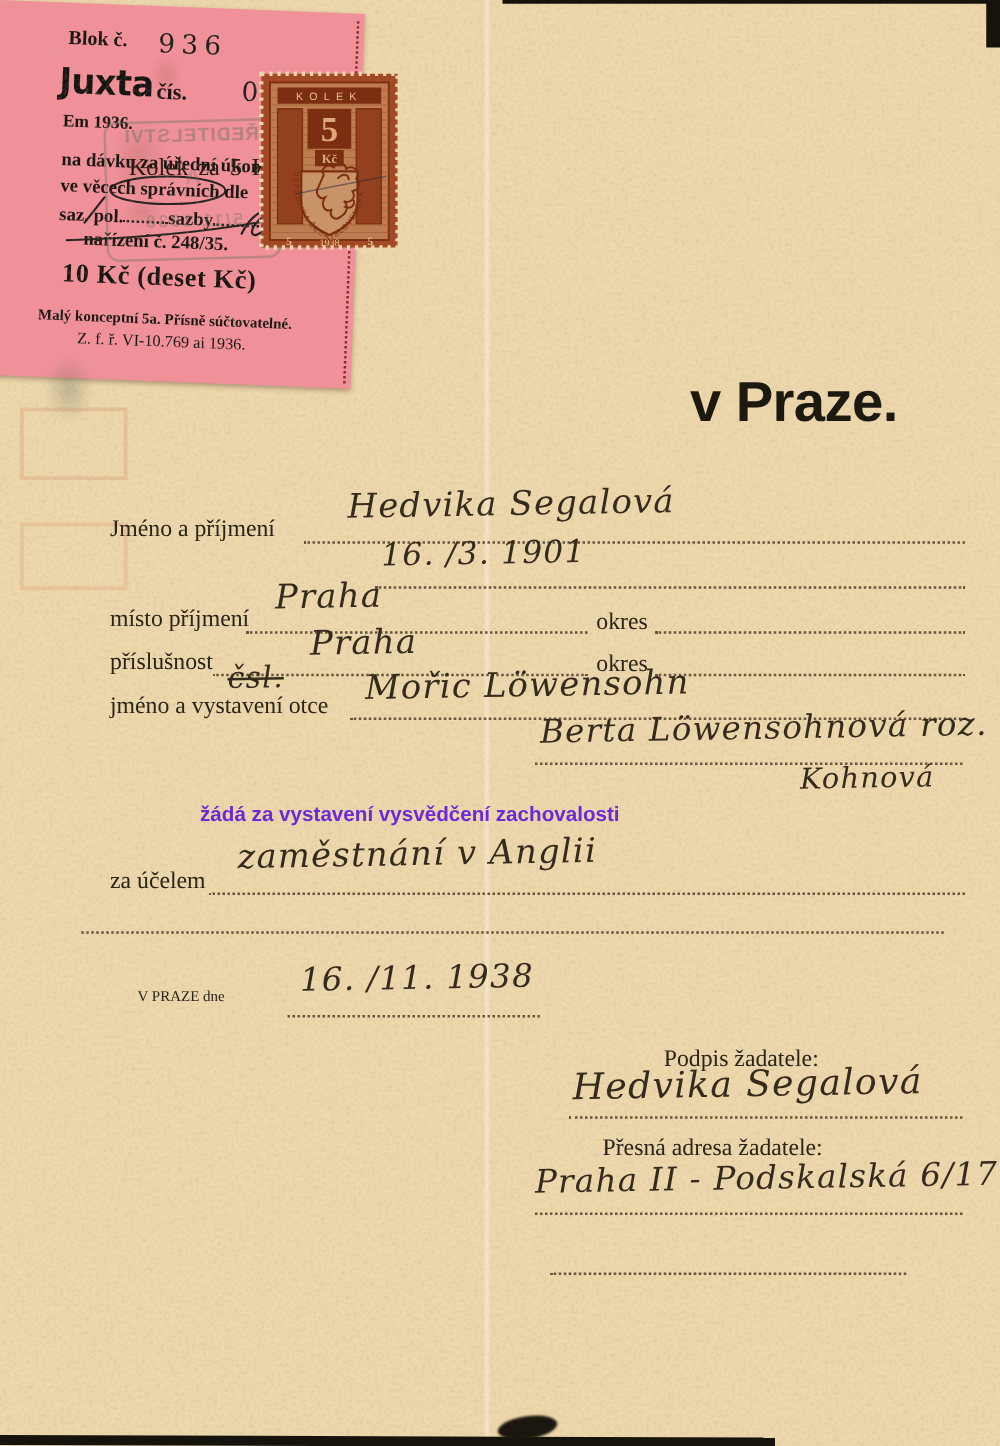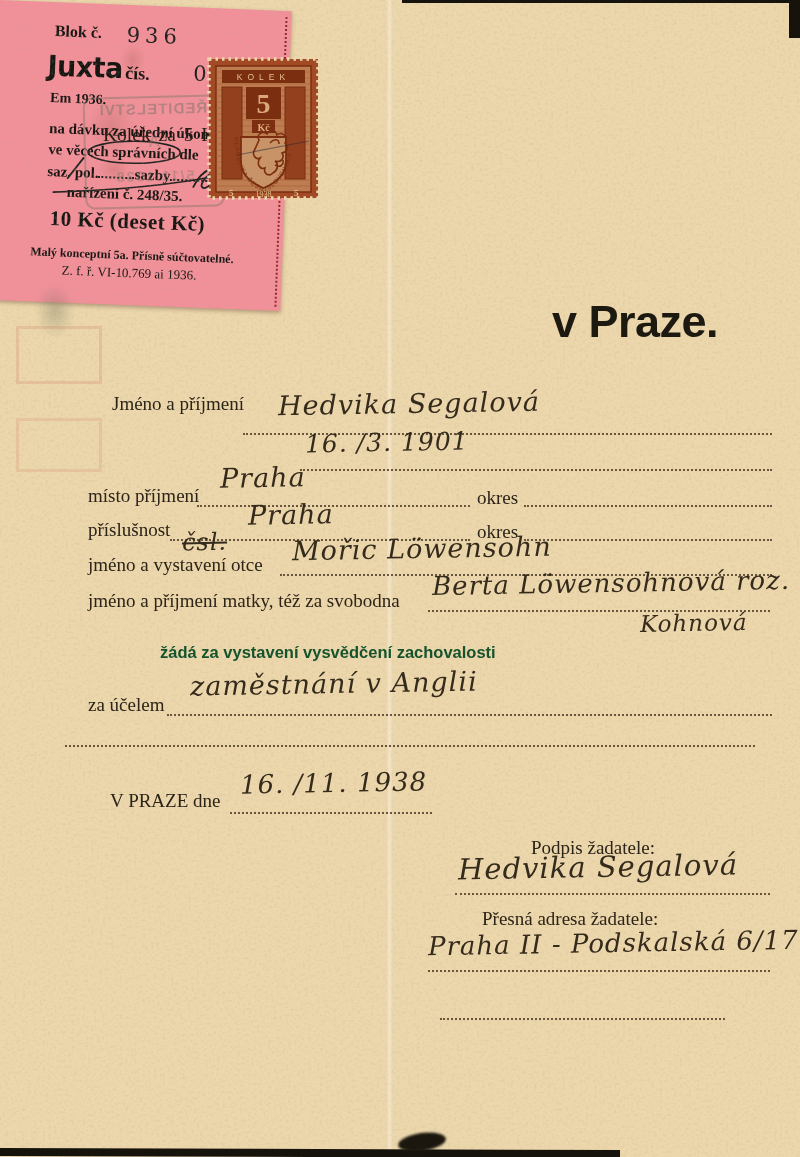--- a/index.html
+++ b/index.html
@@ -51,22 +51,22 @@
   .dots{display:inline-block; border-bottom:2px dotted #262420; height:12px;}
   #slip-marks{position:absolute; left:0; top:0; z-index:3;}
   
   .lbl{position:absolute; z-index:3; font-size:19px; color:#2b2418; white-space:nowrap;}
   .dotline{position:absolute; z-index:3; border-bottom:2px dotted rgba(80,64,42,0.85); height:0;}
   .hw{
     position:absolute; z-index:4; font-family:"DejaVu Serif", serif; font-style:italic;
     color:#352b1c; white-space:nowrap; transform:rotate(-1deg); letter-spacing:1px;
   }
   .hw-struck{text-decoration:line-through; text-decoration-thickness:2px;margin-top:24px;}
-  #statement{position:absolute; z-index:3; font-family:"Liberation Sans", sans-serif; font-weight:bold; font-size:16.5px; color:#14532d; text-align:center; white-space:nowrap;}
-  .lbl-caps{font-size:19px;}
+  #statement{position:absolute; z-index:3; font-family:"Liberation Sans", sans-serif; font-weight:bold; font-size:16.5px; color:#6d28d9; text-align:center; white-space:nowrap;}
+  .lbl-caps{font-size:12px;}
 </style>
 </head>
 <body>
 
 <div id="doc">
 
   <svg id="texture" width="800" height="1157">
     <filter id="grain">
       <feTurbulence type="fractalNoise" baseFrequency="0.35" numOctaves="5" seed="11"></feTurbulence>
       <feColorMatrix type="matrix" values="0 0 0 0 0.49  0 0 0 0 0.41  0 0 0 0 0.26  1.6 0 0 0 -0.78"></feColorMatrix>
@@ -142,21 +142,21 @@
     <span class="slip-t" style="left:72px;top:260px;font-size:13px;font-family:'Liberation Serif',serif;">Z. f. ř. VI-10.769 ai 1936.</span>
 
     <svg id="slip-marks" width="292" height="300">
       <ellipse cx="140" cy="147" rx="46" ry="11" transform="rotate(-2 140 147)" fill="none" stroke="#23221f" stroke-width="1.6"></ellipse>
       <path d="M74 176 L90 154" fill="none" stroke="#23221f" stroke-width="1.8"></path>
       <path d="M200 180 C210 158 226 156 222 168 C218 182 204 184 210 173 C220 156 246 160 266 153" fill="none" stroke="#23221f" stroke-width="1.8"></path>
       <path d="M60 190 C120 186 180 178 226 167" fill="none" stroke="#23221f" stroke-width="1.6"></path>
     </svg>
   </div>
 
-  <span class="lbl" style="left:88px;top:393px;margin-left:24px;">Jméno a příjmení</span>
+  <span class="lbl" style="left:88px;top:413px;">Jméno a příjmení</span>
   <span class="dotline" style="left:243px;top:433px;width:529px;"></span>
   <span class="hw" style="left:278px;top:388px;font-size:27px;">Hedvika Segalová</span>
 
   <span class="dotline" style="left:300px;top:469px;width:472px;"></span>
   <span class="hw" style="left:305px;top:428px;font-size:25px;">16. /3. 1901</span>
 
   <span class="lbl" style="left:88px;top:485px;">místo příjmení</span>
   <span class="dotline" style="left:197px;top:505px;width:273px;"></span>
   <span class="lbl" style="left:477px;top:487px;">okres</span>
   <span class="dotline" style="left:524px;top:505px;width:248px;"></span>
@@ -166,21 +166,20 @@
   <span class="dotline" style="left:170px;top:539px;width:300px;"></span>
   <span class="lbl" style="left:477px;top:521px;">okres</span>
   <span class="dotline" style="left:524px;top:539px;width:248px;"></span>
   <span class="hw hw-struck" style="left:182px;top:504px;font-size:24px;">čsl.</span>
   <span class="hw" style="left:248px;top:499px;font-size:27px;">Praha</span>
 
   <span class="lbl" style="left:88px;top:554px;">jméno a vystavení otce</span>
   <span class="dotline" style="left:280px;top:574px;width:492px;"></span>
   <span class="hw" style="left:292px;top:533px;font-size:27px;">Mořic Löwensohn</span>
 
-  <span class="lbl" style="left:88px;top:590px;">jméno a příjmení matky, též za svobodna</span>
   <span class="dotline" style="left:428px;top:610px;width:342px;"></span>
   <span class="hw" style="left:432px;top:568px;font-size:26px;">Berta Löwensohnová roz.</span>
   <span class="hw" style="left:640px;top:610px;font-size:23px;">Kohnová</span>
 
   <div id="statement" style="left:160px;top:643px;width:320px;">žádá za vystavení vysvědčení zachovalosti</div>
 
   <span class="lbl" style="left:88px;top:694px;">za účelem</span>
   <span class="dotline" style="left:167px;top:714px;width:605px;"></span>
   <span class="hw" style="left:190px;top:668px;font-size:27px;">zaměstnání v Anglii</span>
 

